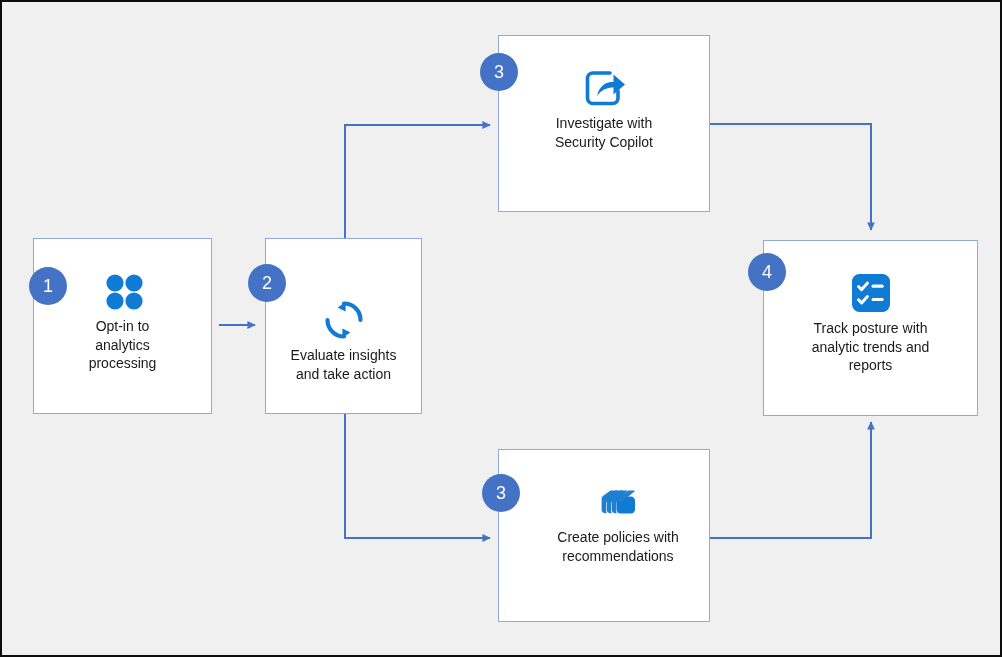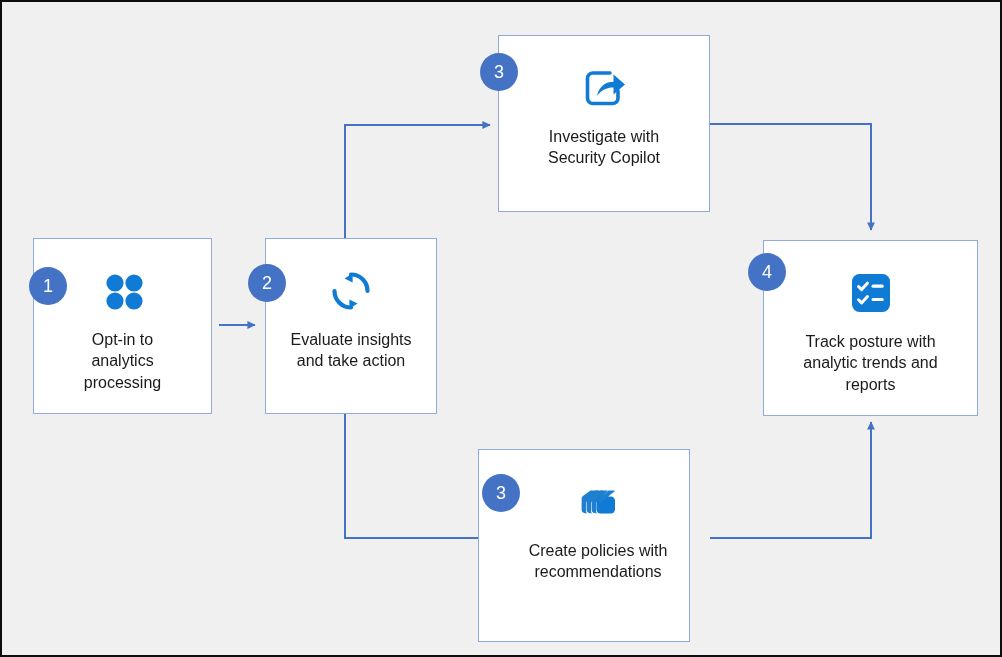--- a/index.html
+++ b/index.html
@@ -37,24 +37,23 @@
   }
   .node-icon {
     margin-top: 26px;
     width: 52px;
     height: 52px;
     display: flex;
     align-items: center;
     justify-content: center;
   }
   .node-label {
-    margin-top: 12px;
     padding: 0 10px;
     text-align: center;
-    font-size: 16px;
+    font-size: 14px;
     line-height: 1.33;
     color: #1a1a1a;
     font-family: "Liberation Sans", sans-serif;
     white-space: pre-line;
   }
   .badge {
     position: absolute;
     width: 38px;
     height: 38px;
     border-radius: 50%;
@@ -109,21 +108,21 @@
         <circle cx="15" cy="33" r="8.6" fill="#0f7bd4"></circle>
         <circle cx="34" cy="33" r="8.6" fill="#0f7bd4"></circle>
       </svg>
     </div>
     <div class="node-label">Opt-in to
 analytics
 processing</div>
   </div>
   <div class="badge" style="left:27px; top:265px;">1</div>
 
-  <div class="node" style="left:263px; top:236px; width:172px; height:176px;">
+  <div class="node" style="left:263px; top:236px; width:157px; height:176px;justify-content:center;">
     <div class="node-icon">
       <svg width="48" height="48" viewBox="0 0 48 48">
         <path d="M24 7.5 A16.5 16.5 0 0 1 40.5 24" fill="none" stroke="#0f7bd4" stroke-width="4.2" stroke-linecap="round"></path>
         <path d="M24 40.5 A16.5 16.5 0 0 1 7.5 24" fill="none" stroke="#0f7bd4" stroke-width="4.2" stroke-linecap="round"></path>
         <path d="M17.5 11.5 L25.6 6.2 L25.6 15.4 Z" fill="#0f7bd4"></path>
         <path d="M30.5 36.5 L22.4 41.8 L22.4 32.6 Z" fill="#0f7bd4"></path>
       </svg>
     </div>
     <div class="node-label">Evaluate insights
 and take action</div>
@@ -135,21 +134,21 @@
       <svg width="48" height="48" viewBox="0 0 48 48">
         <path d="M30 9 H13 A5.5 5.5 0 0 0 7.5 14.5 V34 A5.5 5.5 0 0 0 13 39.5 H32.5 A5.5 5.5 0 0 0 38 34 V27" fill="none" stroke="#0f7bd4" stroke-width="3.6" stroke-linecap="round"></path>
         <path d="M17 32 C19.5 21.5 26 18 33.5 17.8 L33.5 10.5 L45 20.5 L33.5 30.5 L33.5 23.4 C26.5 23.4 21 26 17 32 Z" fill="#0f7bd4"></path>
       </svg>
     </div>
     <div class="node-label">Investigate with
 Security Copilot</div>
   </div>
   <div class="badge" style="left:478px; top:51px;">3</div>
 
-  <div class="node" style="left:476px; top:447px; width:212px; height:193px;padding-left:28px;">
+  <div class="node" style="left:496px; top:447px; width:212px; height:173px;padding-left:28px;">
     <div class="node-icon">
       <svg width="48" height="48" viewBox="0 0 48 48">
         <path d="M16.5 12.5 L24 12.5 L12 24.5 L12 33 A3 3 0 0 0 13 35.2 L11 35.2 A3.6 3.6 0 0 1 7.6 31.6 L7.6 20.8 A3.6 3.6 0 0 1 8.9 18 Z" fill="#1f7fd0"></path>
         <path d="M21.5 12.5 L29 12.5 L17 24.5 L17 33 A3 3 0 0 0 18 35.2 L16 35.2 A3.6 3.6 0 0 1 12.6 31.6 L12.6 20.8 A3.6 3.6 0 0 1 13.9 18 Z" fill="#1f7fd0"></path>
         <path d="M26.5 12.5 L34 12.5 L22 24.5 L22 33 A3 3 0 0 0 23 35.2 L21 35.2 A3.6 3.6 0 0 1 17.6 31.6 L17.6 20.8 A3.6 3.6 0 0 1 18.9 18 Z" fill="#1f7fd0"></path>
         <rect x="22.4" y="18.4" width="18.6" height="17.2" rx="4.2" fill="#0f7bd4"></rect>
         <path d="M22.4 22.6 L34.6 12.5 L40 12.5 A2.4 2.4 0 0 1 41 13 L26.9 24.6 Z" fill="#1f7fd0"></path>
       </svg>
     </div>
     <div class="node-label">Create policies with

